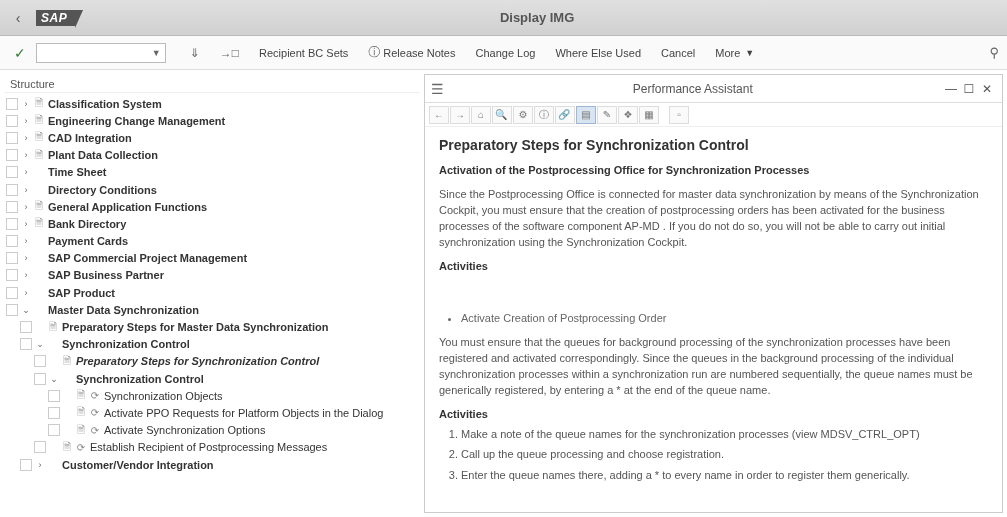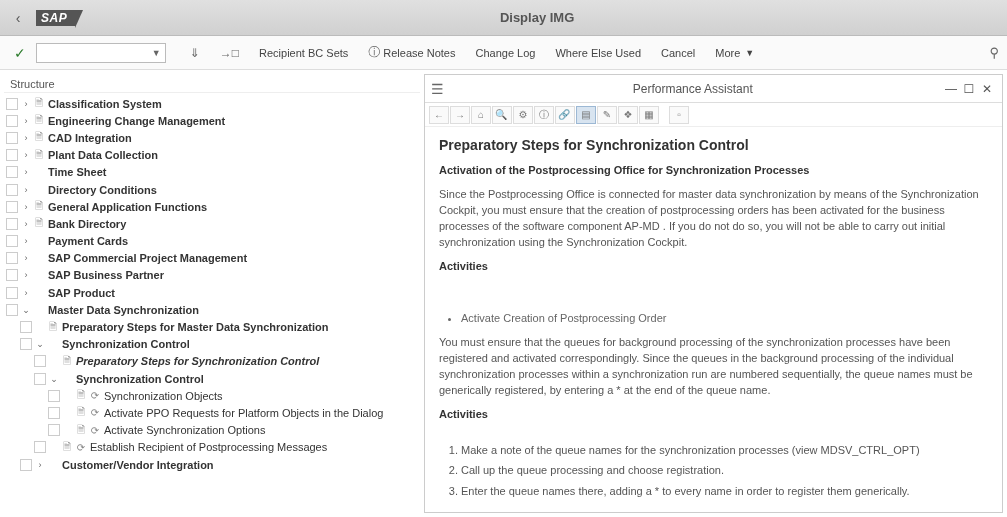--- a/index.html
+++ b/index.html
@@ -43,21 +43,21 @@
 .assistant-titlebar .pa-title { flex: 1; text-align: center; font-size: 12px; color: #555; }
 .assistant-titlebar .win-btn { width: 18px; text-align: center; font-size: 12px; color: #555; cursor: pointer; }
 .assistant-toolbar { height: 24px; border-bottom: 1px solid #eee; display: flex; align-items: center; padding: 0 4px; gap: 1px; }
 .assistant-toolbar .atb { width: 20px; height: 18px; border: 1px solid #ddd; display: flex; align-items: center; justify-content: center; font-size: 10px; color: #777; cursor: pointer; background: #fafafa; }
 .assistant-toolbar .atb.active { background: #d8e4f0; border-color: #9cb8d4; }
 .assistant-body { padding: 8px 14px; overflow: auto; flex: 1; font-size: 11px; line-height: 1.45; }
 .assistant-body h1 { font-size: 14px; font-weight: bold; margin-bottom: 8px; }
 .assistant-body h2 { font-size: 11px; font-weight: bold; margin-top: 8px; margin-bottom: 4px; }
 .assistant-body p { margin-bottom: 6px; color: #555; margin-top: 8px; }
 .assistant-body ul { margin: 4px 0 6px 22px; color: #555; }
-.assistant-body ol { margin: 20px 0 6px 22px; color: #555; }
+.assistant-body ol { margin: 4px 0 6px 22px; color: #555; }
 .assistant-body li { margin-bottom: 5px; }
 .assistant-body .link { color: #666; margin-top: 36px; }
 
 .sap-logo { display: inline-block; background: #555; color: #fff; font-weight: bold; font-size: 12px; padding: 1px 8px 1px 5px; position: relative; font-style: italic; letter-spacing: 0.5px; }
 .sap-logo::after { content: ""; position: absolute; right: -8px; top: 0; border-top: 0 solid transparent; border-bottom: 18px solid transparent; border-left: 8px solid #555; }
 </style>
 </head>
 <body>
 
 <div class="titlebar">

